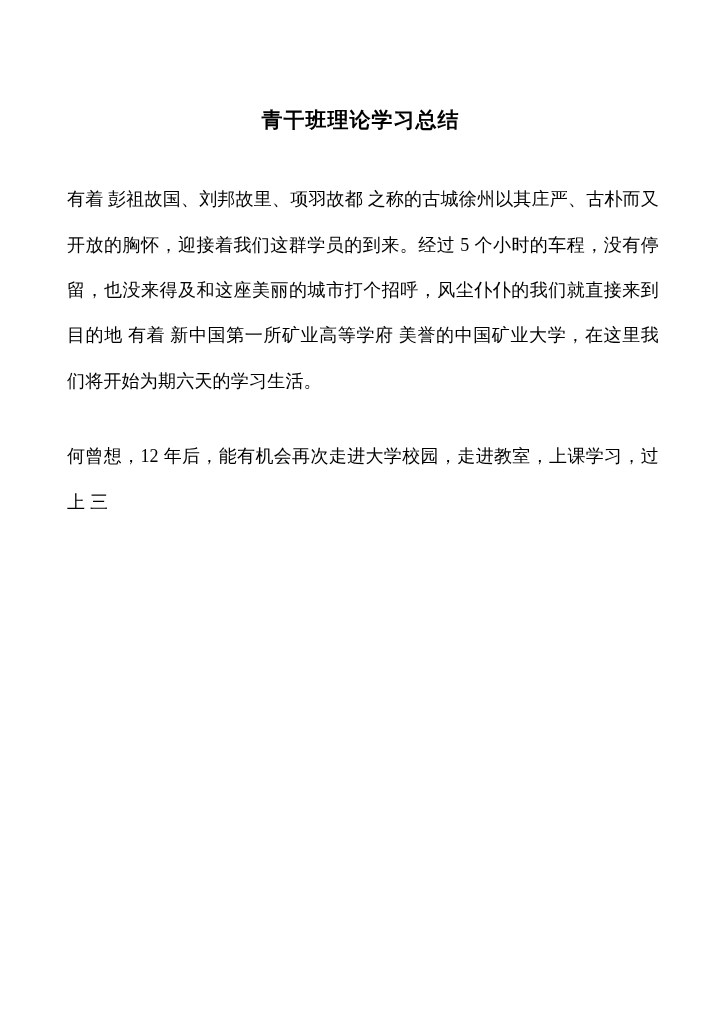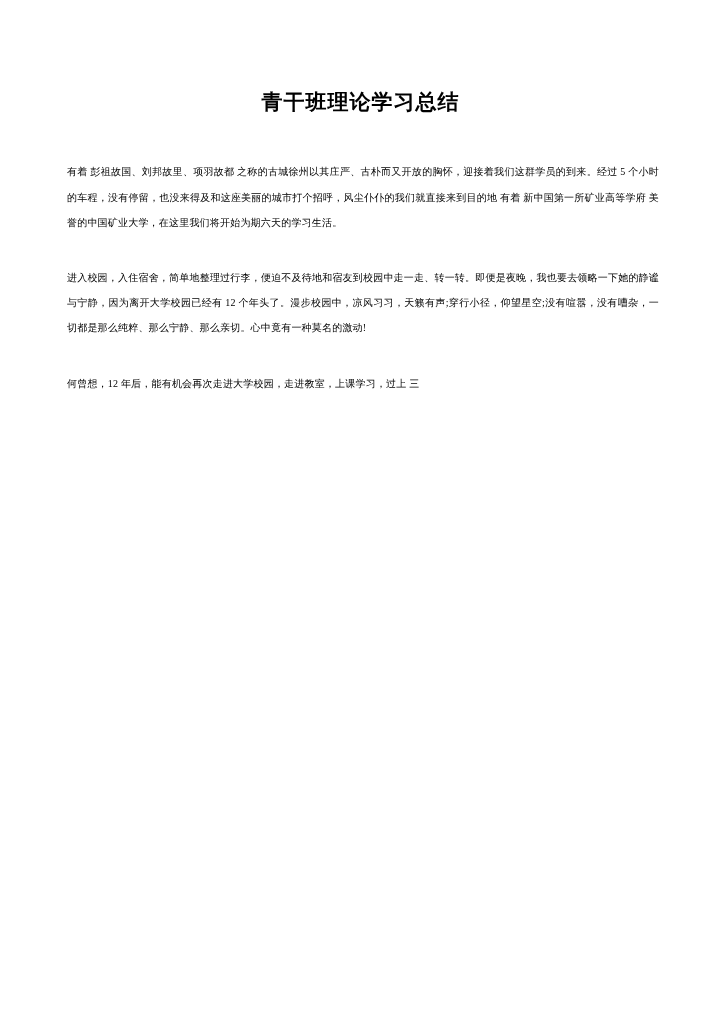--- a/index.html
+++ b/index.html
@@ -13,37 +13,37 @@
     font-family: "Liberation Serif", "DejaVu Serif", serif;
     color: #000000;
     overflow: hidden;
   }
   .page {
     position: relative;
     width: 721px;
     height: 1020px;
     background: #ffffff;
     box-sizing: border-box;
-    padding: 0 62px;
+    padding: 18px 62px;
   }
   .doc-title {
     text-align: center;
     font-size: 21px;
     font-weight: bold;
     letter-spacing: 1px;
     margin: 0;
     padding-top: 88px;
     line-height: 1.4;
     font-family: "DejaVu Sans", "Liberation Sans", sans-serif;
   }
   .body-block {
     margin-top: 42px;
   }
   p.para {
-    font-size: 10px;
+    font-size: 18px;
     line-height: 2.52;
     margin: 0 0 30px 0;
     text-align: justify;
     text-justify: inter-ideograph;
     text-indent: 0;
     letter-spacing: 0.2px;
   }
   p.para:last-child {
     margin-bottom: 0;
   }
@@ -53,17 +53,16 @@
 </style>
 </head>
 <body>
 
 <div class="page">
 
   <h1 class="doc-title">青干班理论学习总结</h1>
 
   <div class="body-block">
     <p class="para lead">有着 彭祖故国、刘邦故里、项羽故都 之称的古城徐州以其庄严、古朴而又开放的胸怀，迎接着我们这群学员的到来。经过 5 个小时的车程，没有停留，也没来得及和这座美丽的城市打个招呼，风尘仆仆的我们就直接来到目的地 有着 新中国第一所矿业高等学府 美誉的中国矿业大学，在这里我们将开始为期六天的学习生活。</p>
-    <p class="para lead">进入校园，入住宿舍，简单地整理过行李，便迫不及待地和宿友到校园中走一走、转一转。即便是夜晚，我也要去领略一下她的静谧与宁静，因为离开大学校园已经有 12 个年头了。漫步校园中，凉风习习，天籁有声;穿行小径，仰望星空;没有喧嚣，没有嘈杂，一切都是那么纯粹、那么宁静、那么亲切。心中竟有一种莫名的激动!</p>
     <p class="para lead">何曾想，12 年后，能有机会再次走进大学校园，走进教室，上课学习，过上 三</p>
   </div>
 
 </div>
 
 </body></html>

